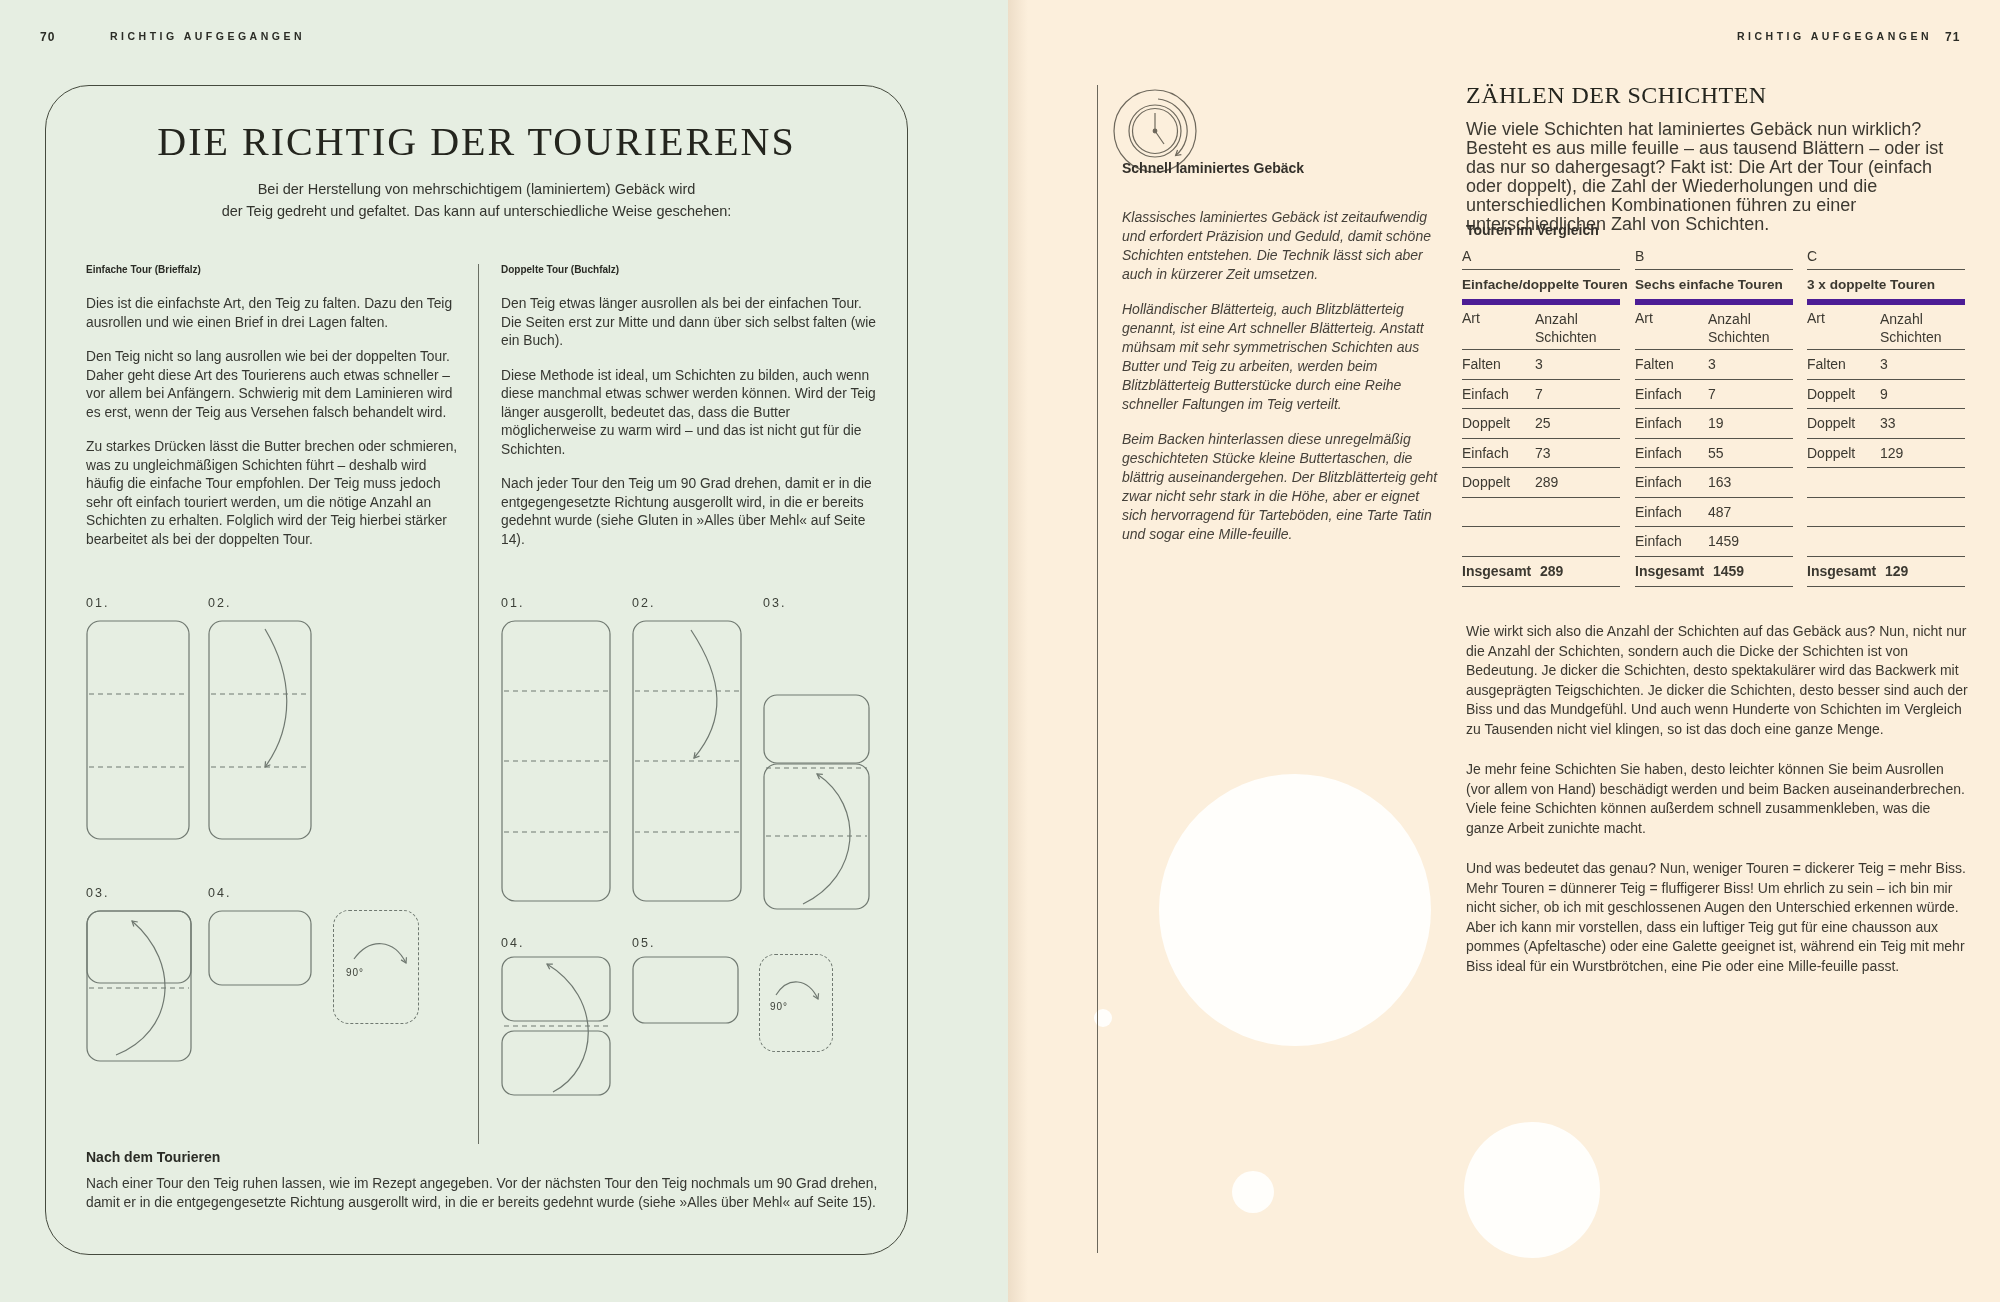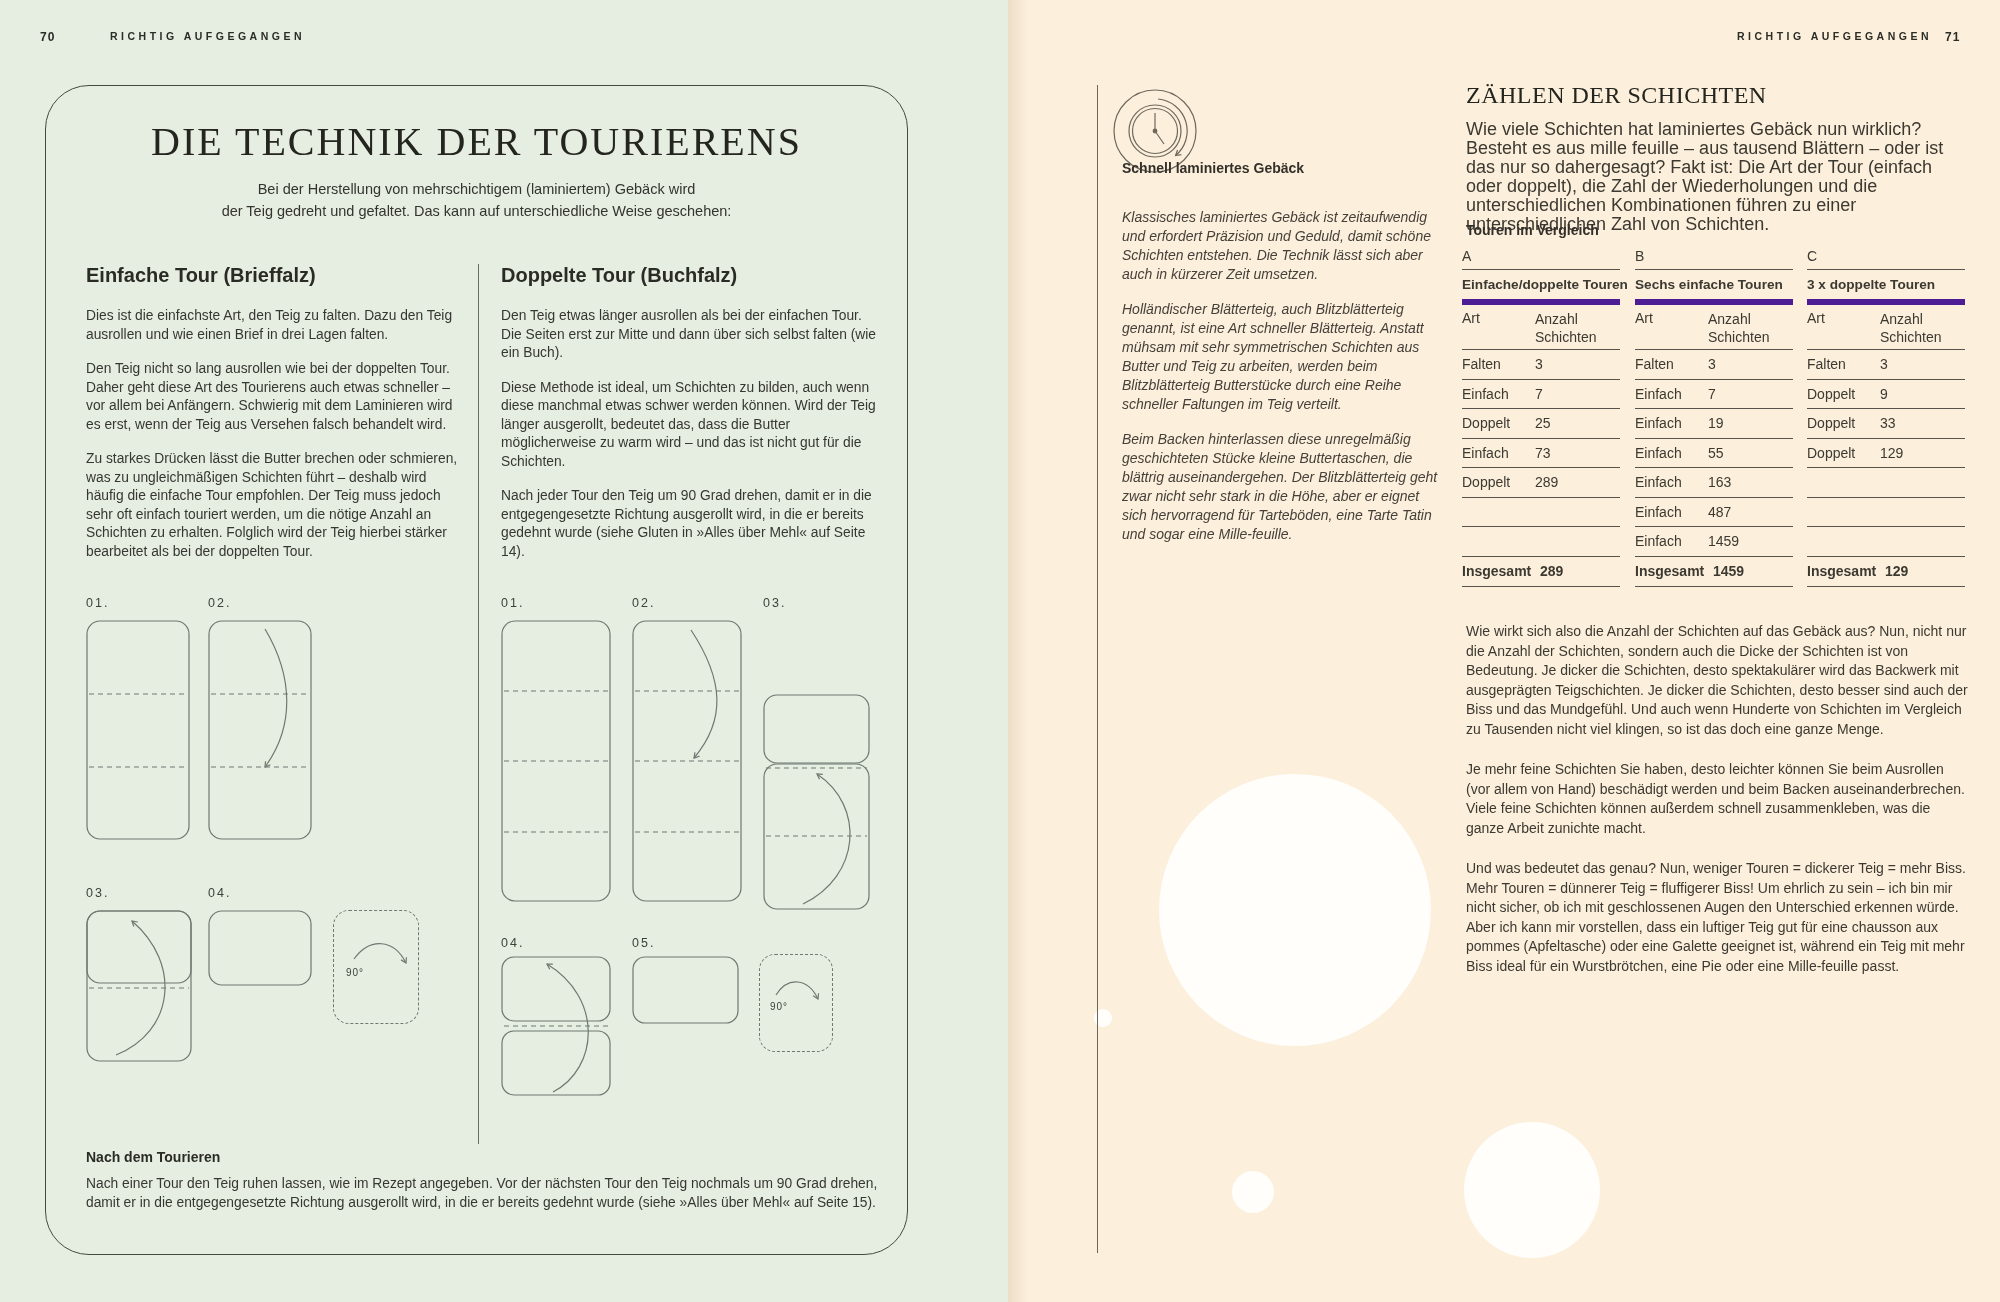--- a/index.html
+++ b/index.html
@@ -17,21 +17,21 @@
   #tech-box{position:absolute;left:45px;top:85px;width:861px;height:1168px;
     border:1px solid #454a3e;border-radius:44px;}
   #tech-title{position:absolute;left:0;right:0;top:32px;text-align:center;
     font-family:"Liberation Serif",serif;font-size:40px;letter-spacing:2px;color:#24251e;font-weight:500;}
   #tech-intro{position:absolute;left:0;right:0;top:92px;text-align:center;
     font-size:14.5px;line-height:22px;color:#33342e;}
   .tcolumn{position:absolute;top:178px;}
   #col-simple{left:40px;width:372px;}
   #col-double{left:455px;width:378px;}
   #col-divider{position:absolute;left:432px;top:178px;width:1px;height:880px;background:#6a6f64;}
-  .colhead{font-size:20px;font-weight:bold;margin:0 0 20px 0;color:#2a2b25;}
+  .colhead{font-size:10px;font-weight:bold;margin:0 0 20px 0;color:#2a2b25;}
   .bodyp{font-size:13.8px;line-height:18.5px;margin:16px 0 16px 0;}
 
   
   .diagzone{position:absolute;width:380px;}
   #diag-simple{left:40px;top:510px;height:548px;}
   #diag-double{left:455px;top:510px;height:548px;}
   .steplabel{position:absolute;font-size:12.5px;letter-spacing:2px;color:#3c4038;}
   .diag{position:absolute;}
   .diag rect,.diag line,.diag path{fill:none;stroke:#6f7870;stroke-width:1.2px;}
   .diag .dash{stroke-dasharray:5 4;}
@@ -89,21 +89,21 @@
   </defs>
 </svg>
 
 <div id="spread">
 
   <div class="page" id="page-left">
     <div class="pagenum" style="left:40px">70</div>
     <div class="runhead" style="left:110px">RICHTIG AUFGEGANGEN</div>
 
     <div id="tech-box">
-      <div id="tech-title">DIE TECHNIK DER TOURIERENS</div>
+      <div id="tech-title">DIE RICHTIG DER TOURIERENS</div>
       <div id="tech-intro">
         <div>Bei der Herstellung von mehrschichtigem (laminiertem) Gebäck wird</div>
         <div>der Teig gedreht und gefaltet. Das kann auf unterschiedliche Weise geschehen:</div>
       </div>
 
       <div id="col-divider"></div>
 
       <div class="tcolumn" id="col-simple">
         <p class="colhead">Einfache Tour (Brieffalz)</p>
         <p class="bodyp">Dies ist die einfachste Art, den Teig zu falten. Dazu den Teig ausrollen und wie einen Brief in drei Lagen falten.</p>

